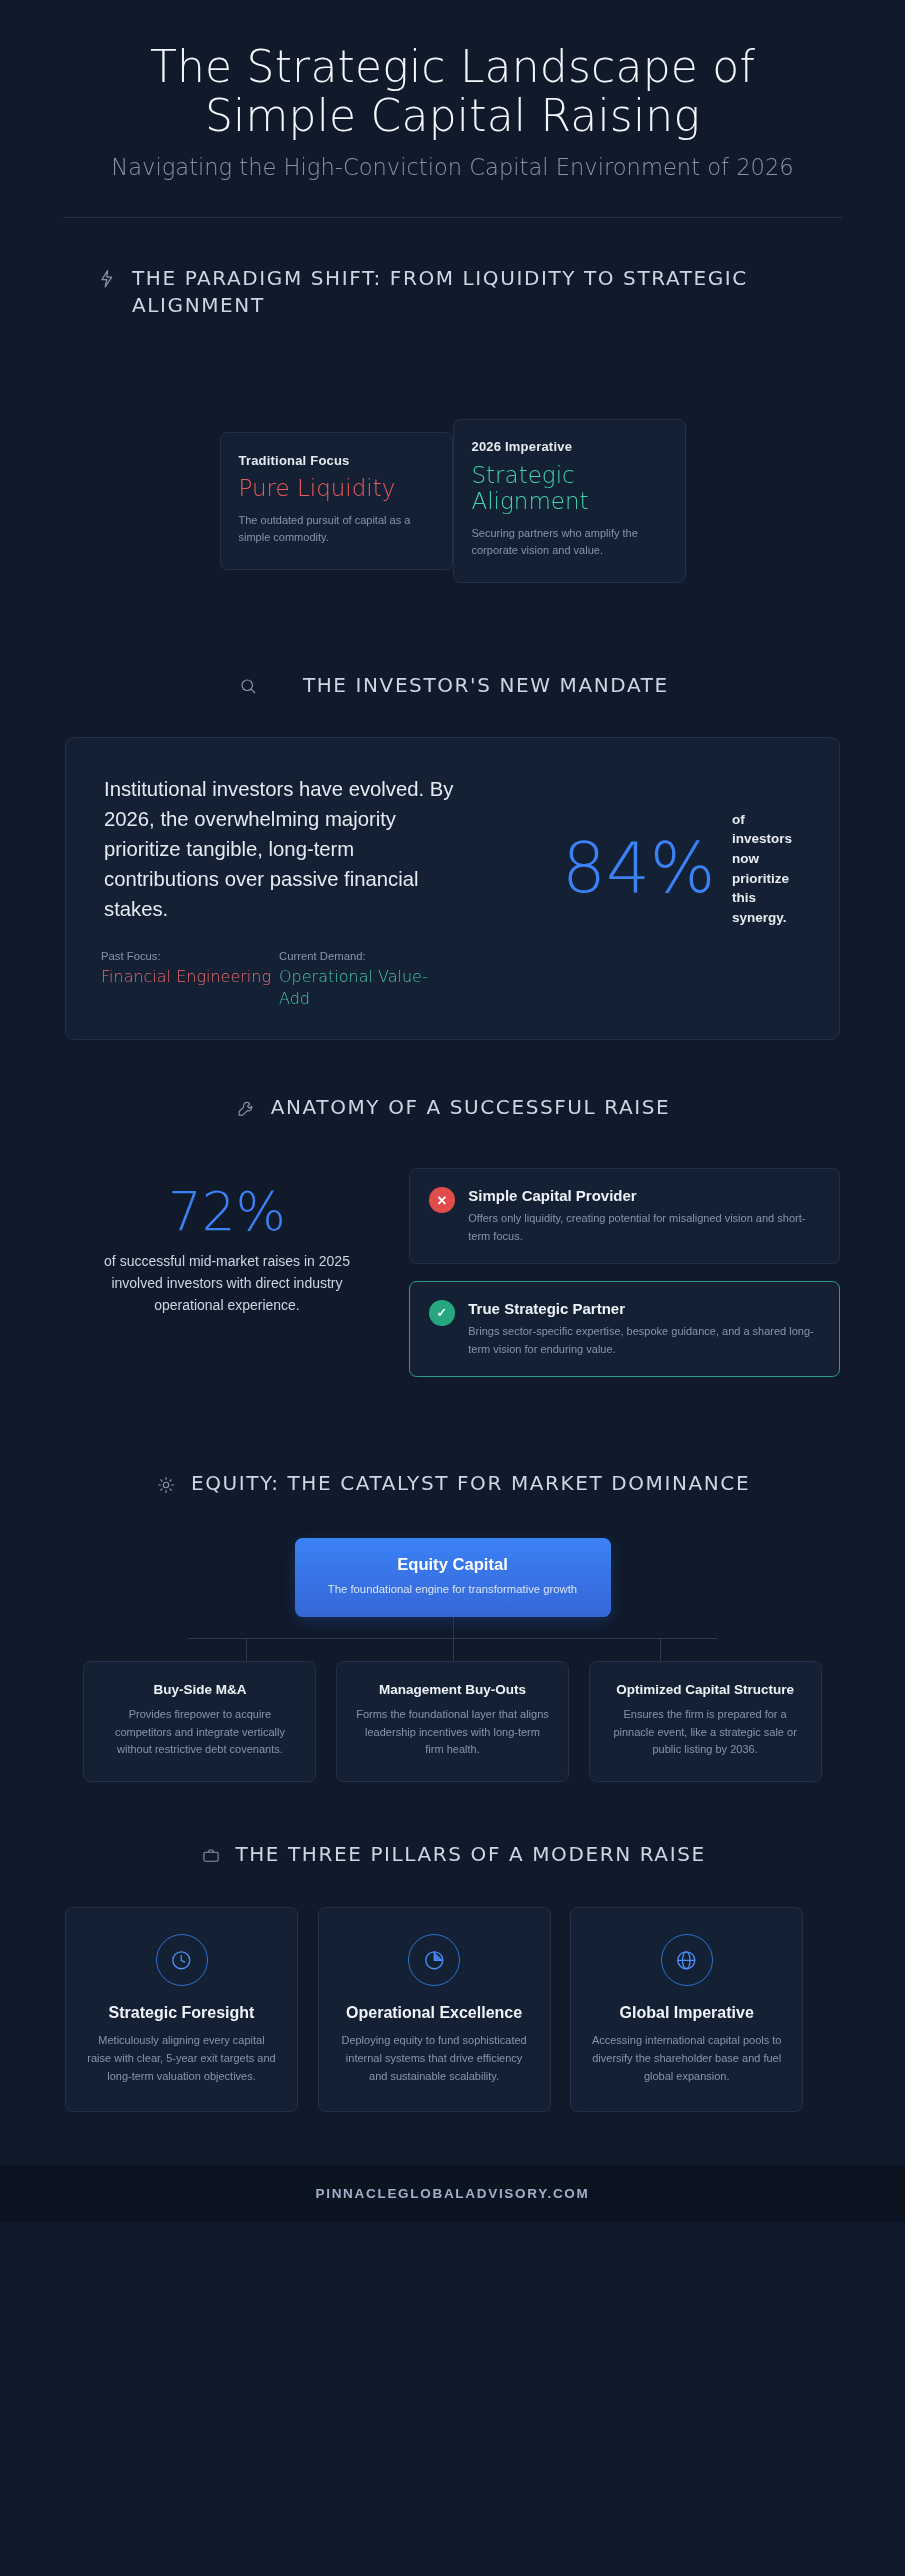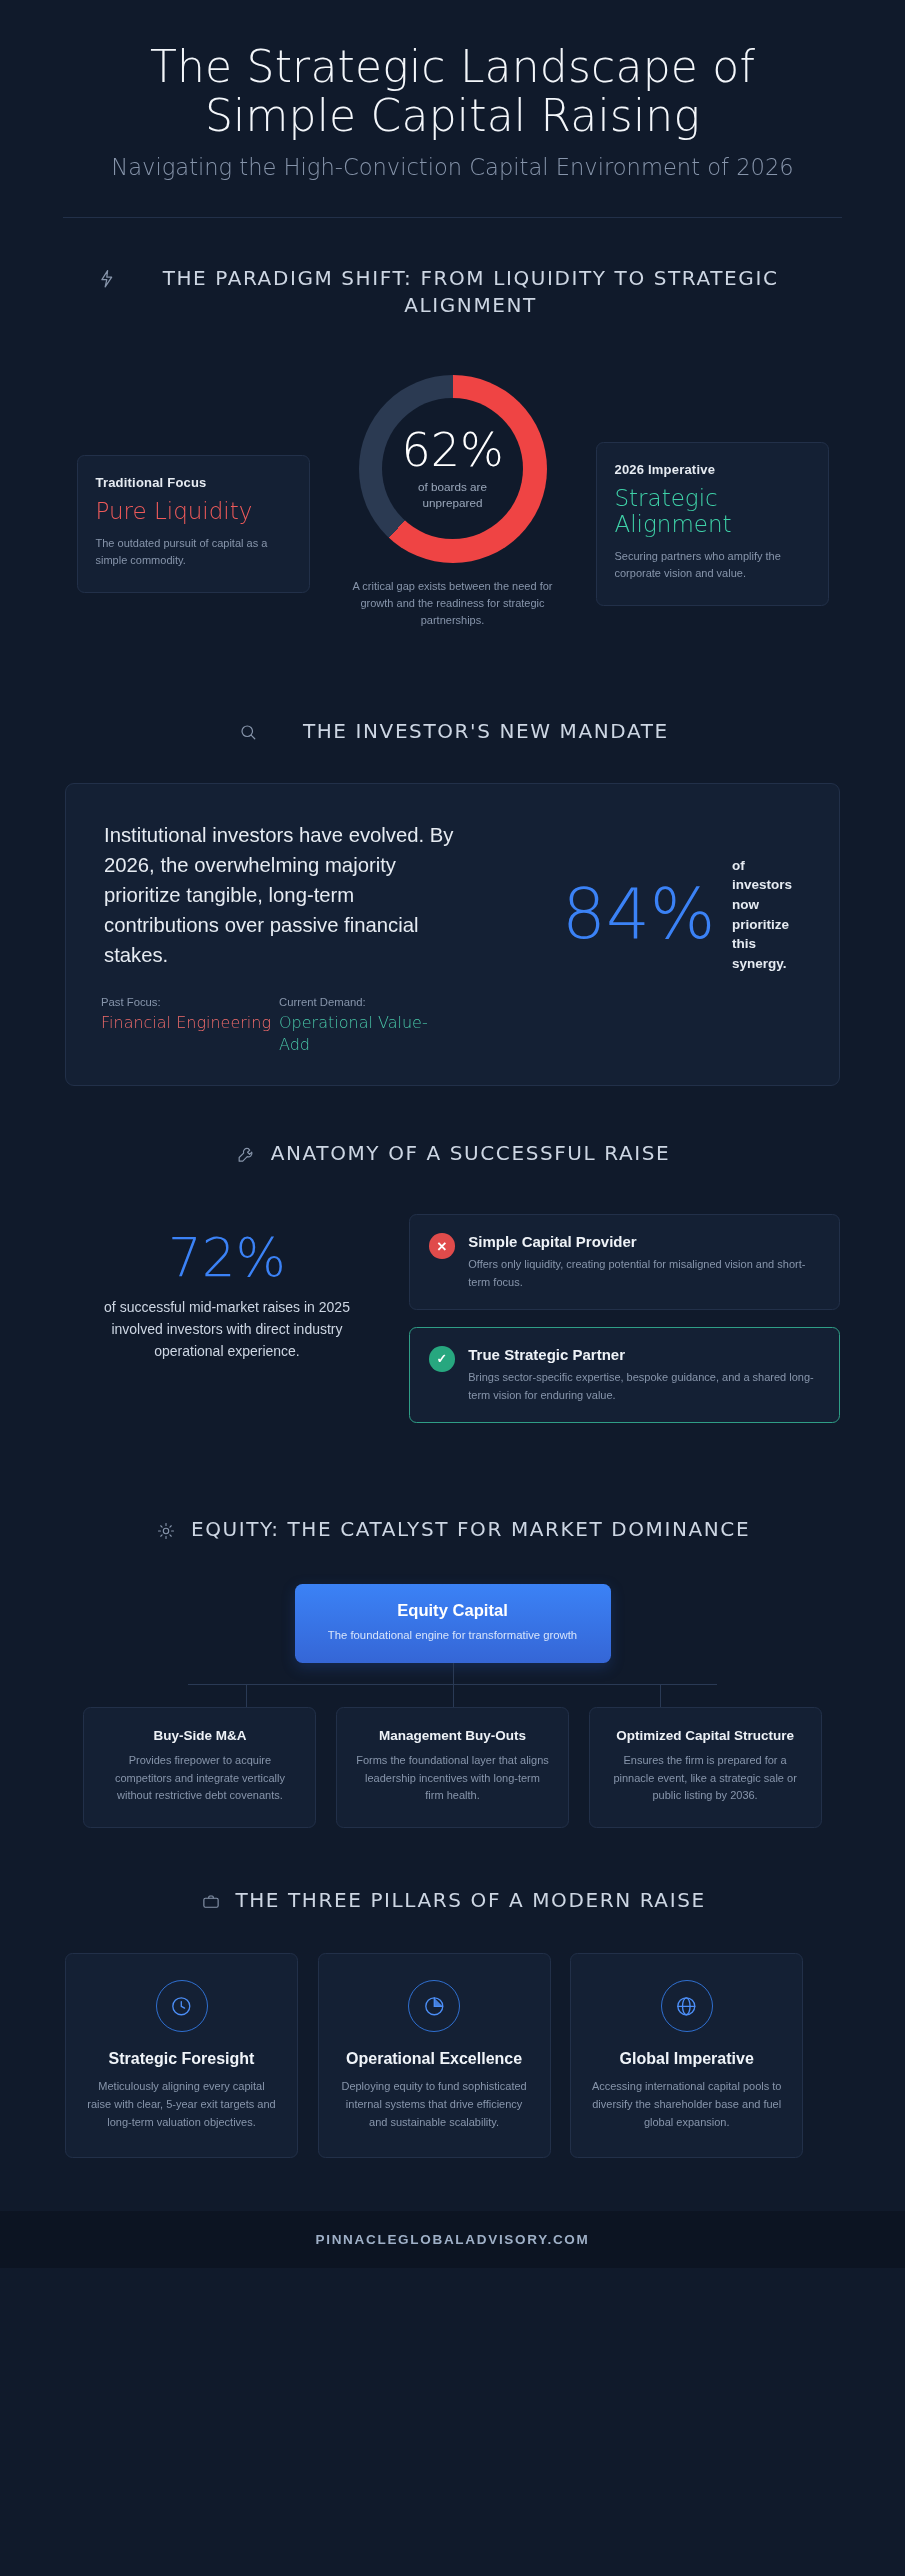--- a/index.html
+++ b/index.html
@@ -53,21 +53,21 @@
     width:22.6px;height:22.6px;flex:0 0 auto;display:flex;align-items:center;justify-content:center;
     color:#8795ab;margin-top:3px;
   }
   .sec-head h2{
     margin:0;
     font-family:"DejaVu Sans", sans-serif;
     font-weight:400;
     font-size:20px;
     letter-spacing:1.6px;
     color:#cdd6e3;
-    text-align:center;
+    text-align:left;
     max-width:677px;
     line-height:1.35;
   }
   
   .paradigm{
     display:flex;align-items:center;justify-content:center;gap:0;margin-top:56px;
   }
   .card{
     background:#142034;
     border:0.8px solid #223049;
@@ -222,29 +222,20 @@
       <h2>THE PARADIGM SHIFT: FROM LIQUIDITY TO STRATEGIC ALIGNMENT</h2>
     </div>
 
     <div class="paradigm">
       <div class="card pcard">
         <div class="label">Traditional Focus</div>
         <div class="big red">Pure Liquidity</div>
         <div class="desc">The outdated pursuit of capital as a simple commodity.</div>
       </div>
 
-      <div class="donut-wrap">
-        <div class="donut">
-          <div class="center">
-            <div class="pct">62%</div>
-            <div class="cap">of boards are unprepared</div>
-          </div>
-        </div>
-        <div class="donut-note">A critical gap exists between the need for growth and the readiness for strategic partnerships.</div>
-      </div>
 
       <div class="card pcard">
         <div class="label">2026 Imperative</div>
         <div class="big green">Strategic Alignment</div>
         <div class="desc">Securing partners who amplify the corporate vision and value.</div>
       </div>
     </div>
 
     <div class="sec-head" style="margin-top:89px;gap:44px;">
       <span class="ico">

